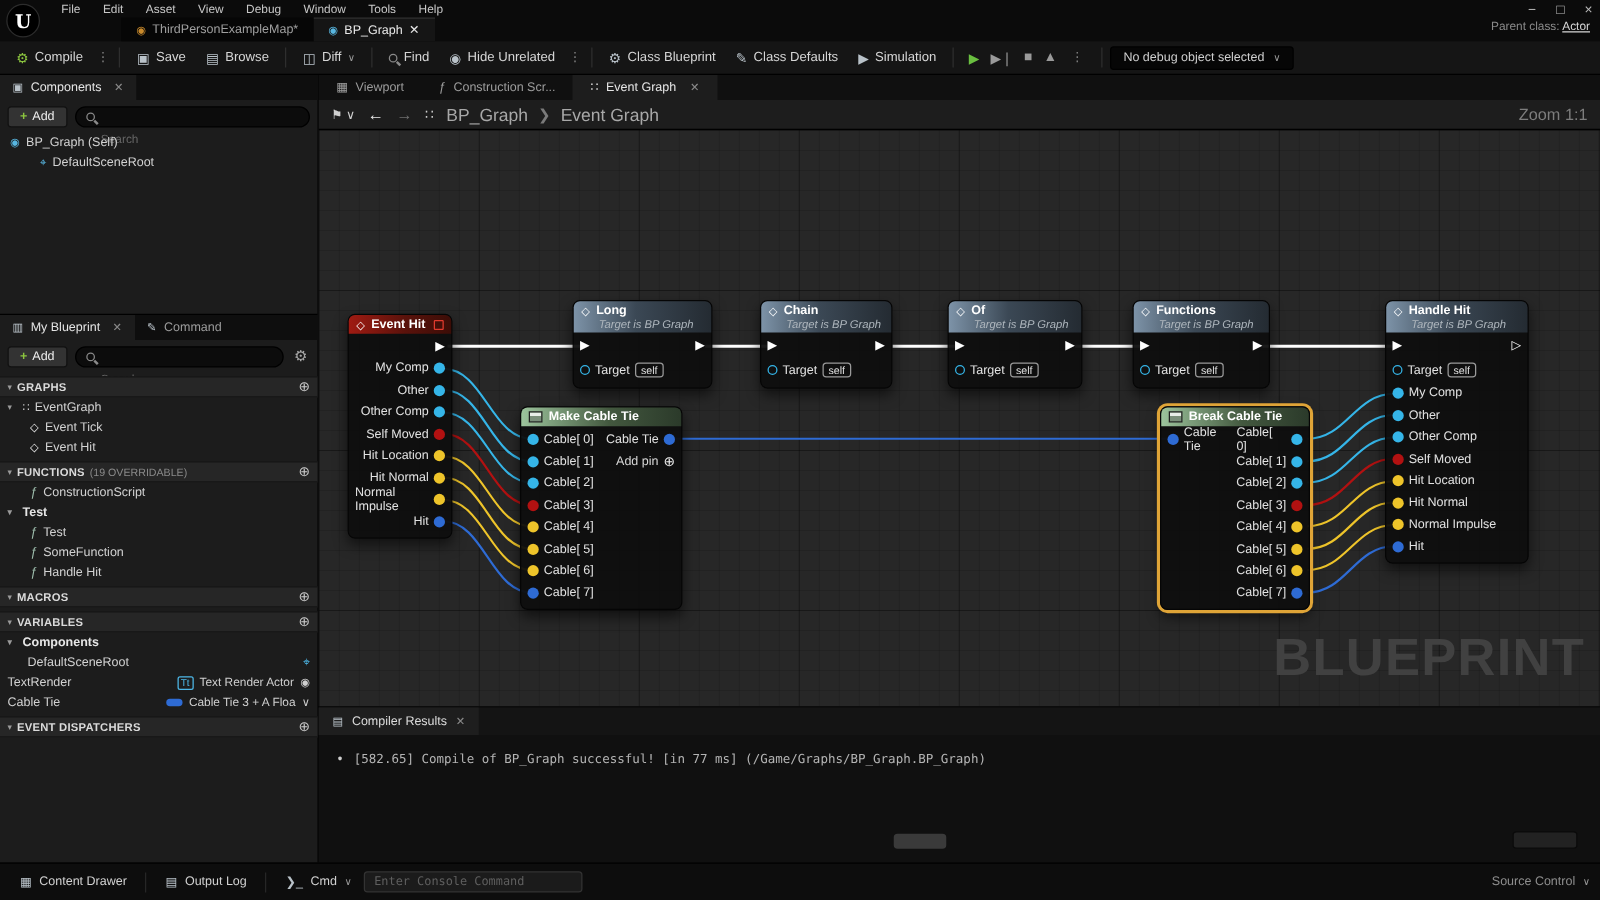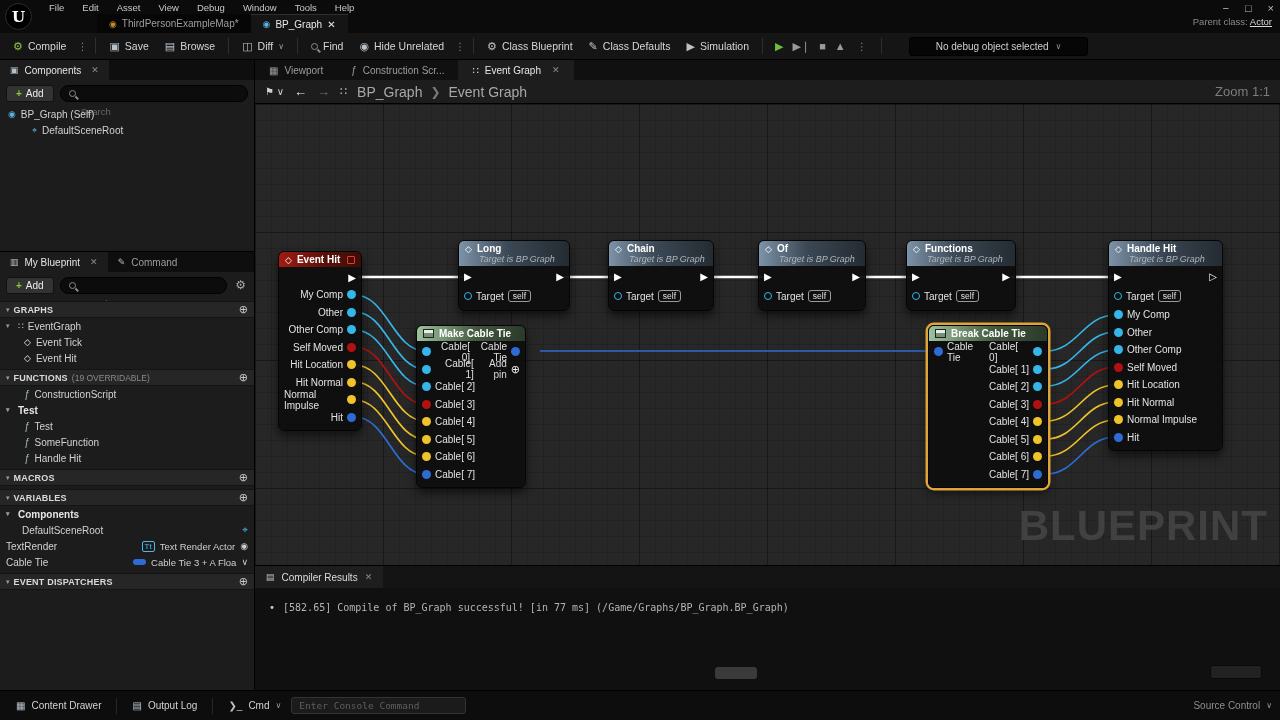--- a/index.html
+++ b/index.html
@@ -29,22 +29,22 @@
   .tbtn { display:flex; align-items:center; gap:5px; font-size:10.5px; color:#d6d6d6;
     padding:3px 7px; border-radius:3px; white-space:nowrap; }
   .tbtn .ico { font-size:11px; color:#b9c2c9; }
   .tbtn .ico.green { color:#8cc63f; }
   .tsep { width:1px; height:16px; background:#2e2e2e; margin:0 4px; }
   .tdots { color:#888; font-size:10px; padding:0 2px; }
   .chev { font-size:8px; color:#9a9a9a; }
   .playset { display:flex; align-items:center; gap:9px; margin:0 6px; font-size:11px; }
   .play-go { color:#6abf40; }
   .play-dim { color:#9a9a9a; }
-  .debugsel { background:#060606; border:1px solid #000; border-radius:3px; padding:3px 26px;
-    font-size:10px; color:#cfcfcf; display:flex; gap:7px; align-items:center;margin-left:21px; }
+  .debugsel { background:#060606; border:1px solid #000; border-radius:3px; padding:3px 10px;
+    font-size:10px; color:#cfcfcf; display:flex; gap:7px; align-items:center; }
 
   
   .mainrow { flex:1; display:flex; min-height:0; }
   .leftcol { width:255px; display:flex; flex-direction:column; border-right:1px solid #000; background:#1c1c1c; }
   .rightcol { flex:1; display:flex; flex-direction:column; min-width:0; }
 
   .ptabs { height:20px; background:#0e0e0e; display:flex; align-items:flex-end; }
   .ptab { height:20px; display:flex; align-items:center; gap:6px; padding:0 10px; font-size:10px;
     color:#9c9c9c; }
   .ptab.active { background:#1c1c1c; color:#e4e4e4; }
@@ -697,21 +697,21 @@
                 </span>
               </div>
               <div class="nrow" style="height: 17.5px;">
                 <span class="pl">
                   <span class="dot" style="background: rgb(46, 107, 212);"></span>
                   <span>Hit</span>
                 </span>
               </div>
             </div>
           </div>
-          <div class="node" style="left: 161px; top: 221px; width: 110px; text-align: right;">
+          <div class="node" style="left: 161px; top: 221px; width: 130px;">
             <div class="nhdr green">
               <span class="structico"></span>
               <span class="ttl">Make Cable Tie</span>
             </div>
             <div style="padding: 2px 0px 4px;">
               <div class="nrow" style="height: 17.5px;">
                 <span class="pl">
                   <span class="dot" style="background: rgb(53, 181, 232);"></span>
                   <span>Cable[ 0]</span>
                 </span>

